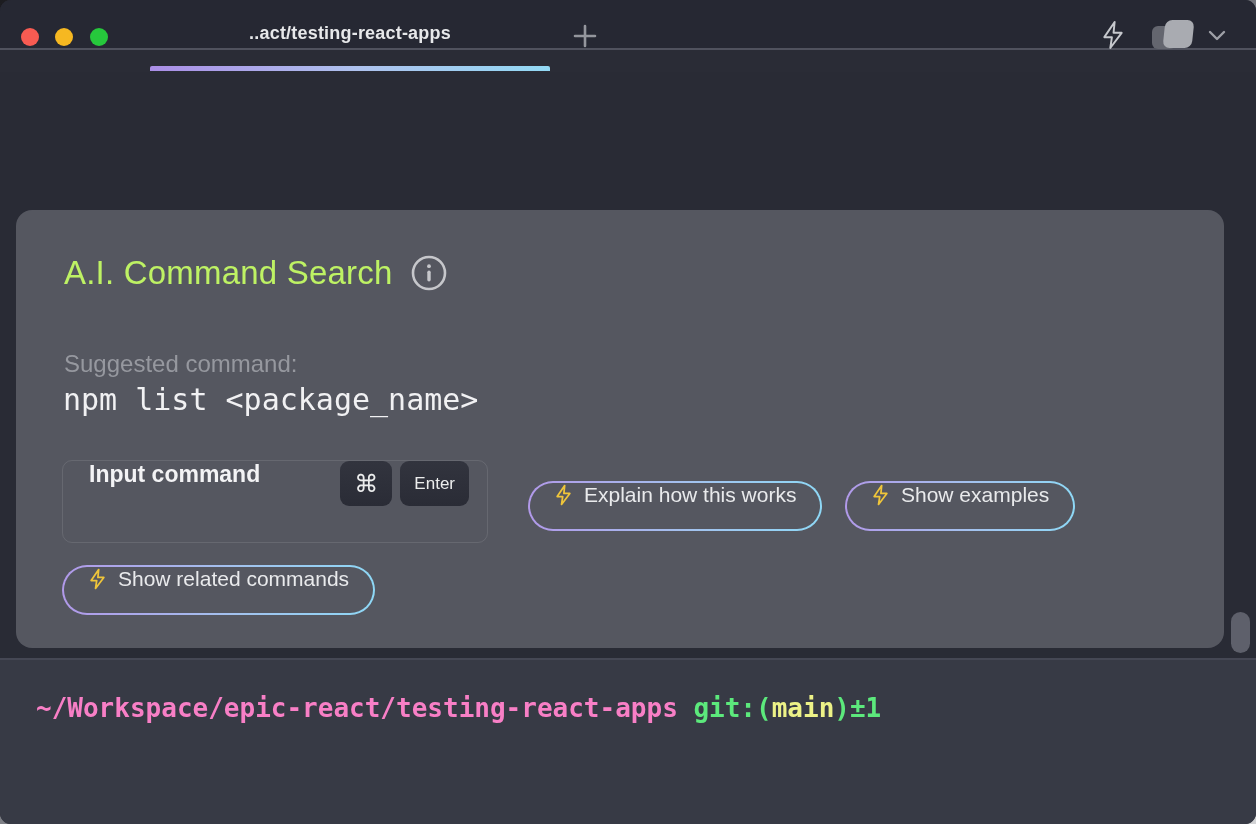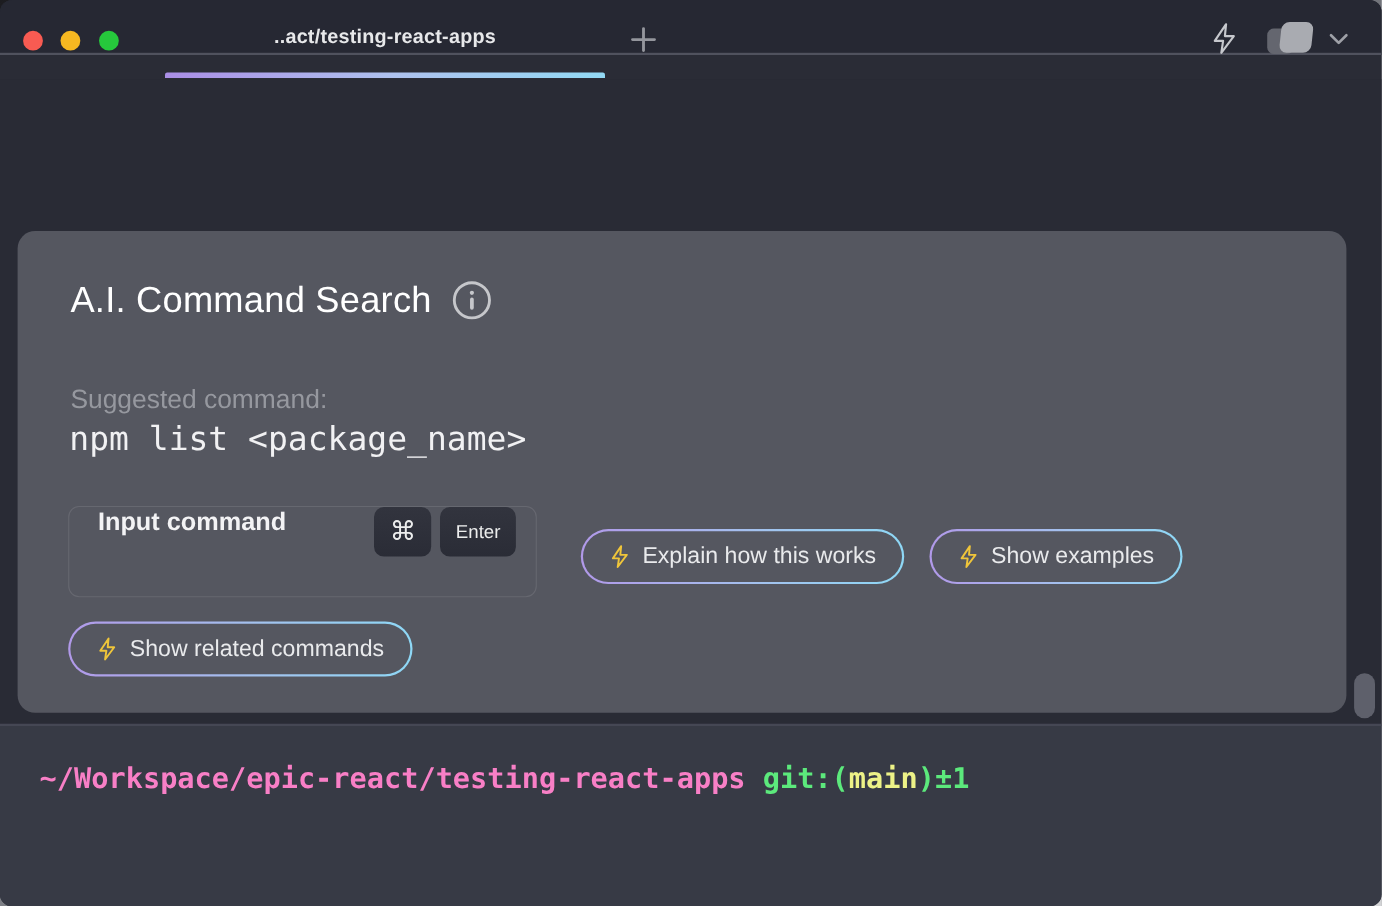--- a/index.html
+++ b/index.html
@@ -52,21 +52,21 @@
     position: absolute; left: 0; top: 72px; width: 1256px; height: 586px;
     background: #292b35;
   }
 
   
   .ai-panel {
     position: absolute; left: 16px; top: 138px; width: 1208px; height: 438px;
     background: #555760; border-radius: 16px;
   }
   .panel-title-row { position: absolute; left: 48px; top: 44px; display: flex; align-items: center; gap: 18px; }
-  .panel-title { font-size: 33px; font-weight: 400; color: #ffffff; letter-spacing: 0.2px; white-space: nowrap; }
+  .panel-title { font-size: 33px; font-weight: 400; color: #bef264; letter-spacing: 0.2px; white-space: nowrap; }
   .info-icon { display: flex; align-items: center; }
 
   .suggested-label { position: absolute; left: 48px; top: 140px; font-size: 24px; color: #96989f; }
   .suggested-cmd {
     position: absolute; left: 47px; top: 172px;
     font-family: "DejaVu Sans Mono", monospace; font-size: 30px; color: #f1f1f3;
     white-space: nowrap;
   }
 
   .input-group {
@@ -85,21 +85,21 @@
   }
   .keycap.cmd { font-size: 24px; padding: 0 10px; }
 
   .pill {
     position: absolute; height: 50px; border-radius: 25px; padding: 2px;
     background: linear-gradient(90deg, #b199e9 0%, #a3c2ee 55%, #8ed8f6 100%);
     cursor: pointer;
   }
   .pill-inner {
     height: 46px; border-radius: 23px; background: #555760;
-    display: flex; align-items: center; gap: 11px; padding: 0 24px;
+    display: flex; align-items: flex-start; gap: 11px; padding: 0 24px;
   }
   .pill-label { font-size: 21px; color: #e9eaec; white-space: nowrap; }
   .pill-1 { left: 512px; top: 271px; }
   .pill-2 { left: 829px; top: 271px; }
   .pill-3 { left: 46px;  top: 355px; }
 
   .scroll-thumb {
     position: absolute; left: 1231px; top: 540px; width: 19px; height: 41px;
     border-radius: 10px; background: #5e606b;
   }

